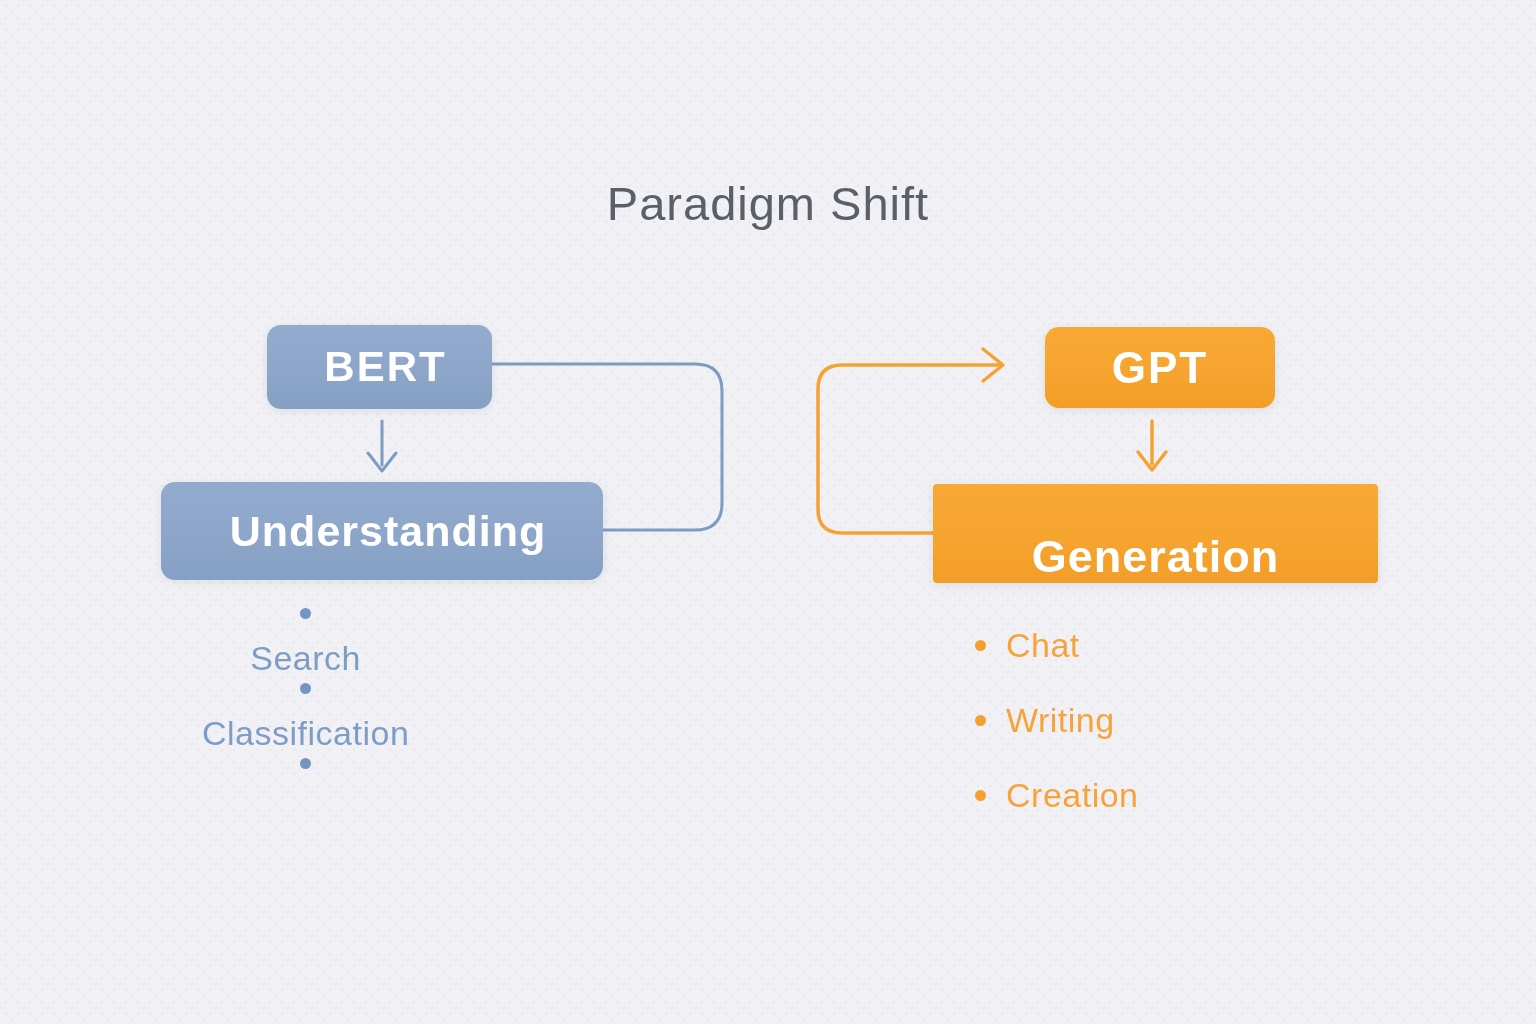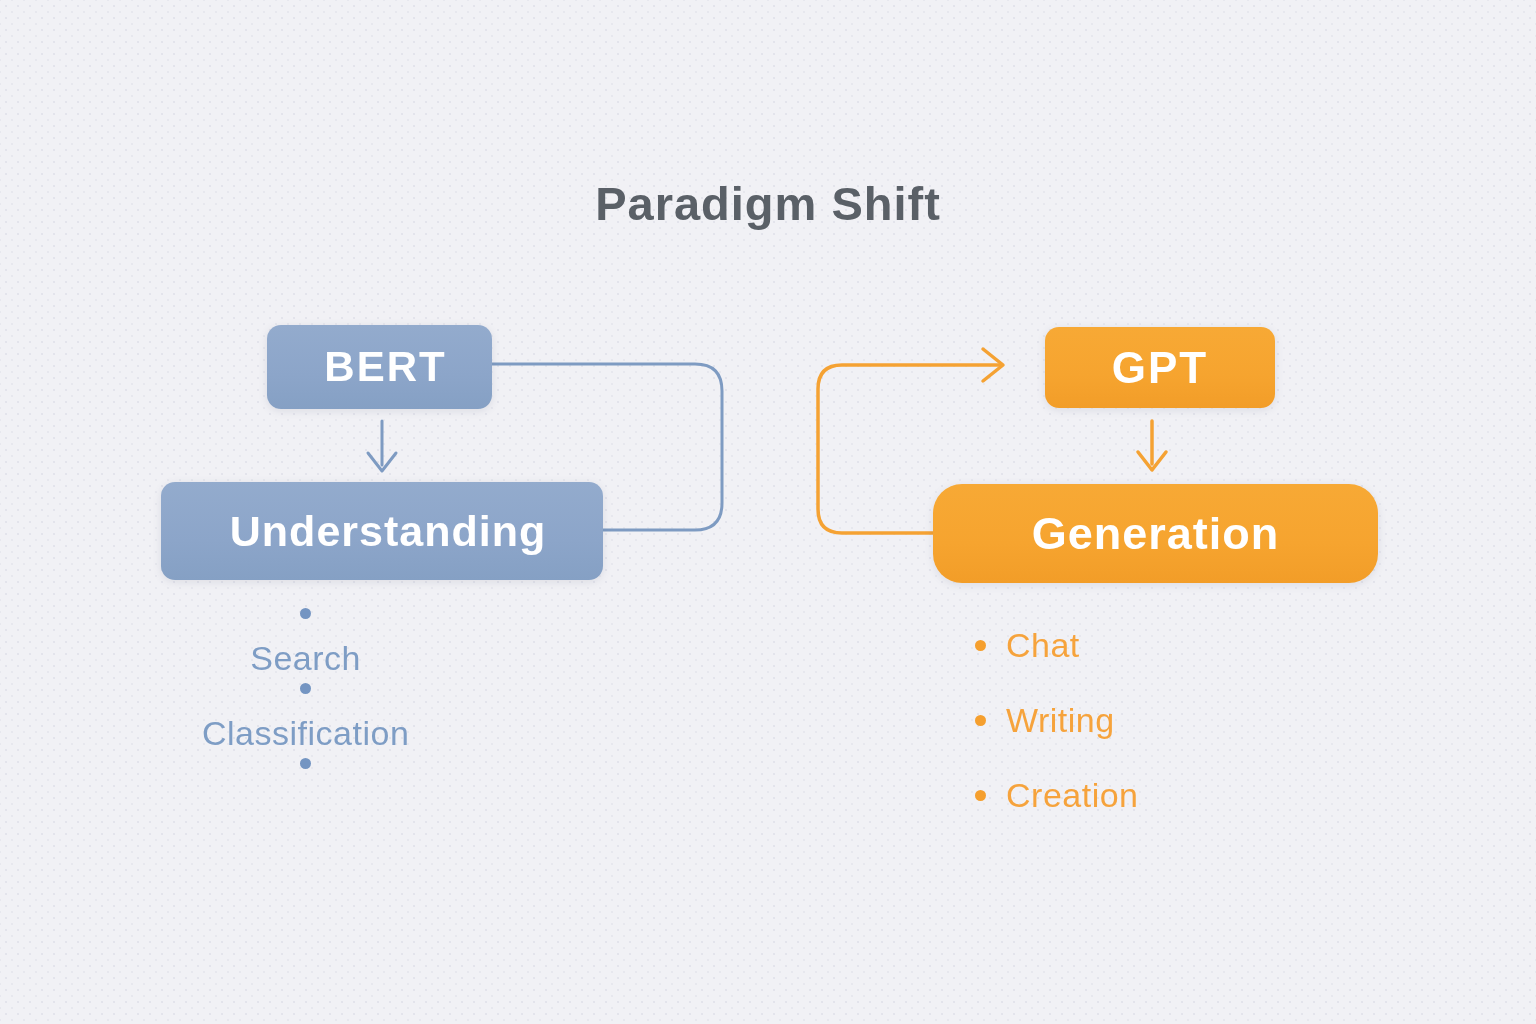--- a/index.html
+++ b/index.html
@@ -28,21 +28,21 @@
     position: relative;
   }
   .canvas { position: absolute; inset: 0; width: 1536px; height: 1024px; }
 
   .title {
     position: absolute;
     top: 176px;
     left: 768px;
     transform: translateX(-50%);
     font-size: 47px;
-    font-weight: 700;
+    font-weight: 400;
     letter-spacing: 1px;
     color: var(--title-text);
     white-space: nowrap;
   }
 
   .connectors {
     position: absolute;
     inset: 0;
     width: 1536px;
     height: 1024px;
@@ -72,21 +72,21 @@
     color: var(--box-text);
     font-weight: 700;
     box-shadow: 0 2px 8px rgba(90, 100, 130, 0.14);
   }
   .box.blue   { background: linear-gradient(180deg, #93ABCD 0%, var(--blue-box) 60%, #85A0C4 100%); padding-left: 12px; }
   .box.orange { background: linear-gradient(180deg, #F7A935 0%, var(--orange-box) 60%, #F29D28 100%); }
 
   .box-bert          { left: 267px; top: 325px; width: 225px; height: 84px; font-size: 42px; letter-spacing: 2px; }
   .box-understanding { left: 161px; top: 482px; width: 442px; height: 98px; font-size: 43px; letter-spacing: 1px; }
   .box-gpt           { left: 1045px; top: 327px; width: 230px; height: 81px; font-size: 44px; letter-spacing: 2px; }
-  .box-generation    { left: 933px; top: 484px; width: 445px; height: 99px; font-size: 45px; letter-spacing: 1px; border-radius: 29px; }
+  .box-generation    { left: 933px; top: 484px; width: 445px; height: 99px; font-size: 45px; letter-spacing: 1px; border-radius: 4px; align-items: flex-end; }
 
   .bullet-list {
     position: absolute;
     list-style: none;
     top: 608px;
   }
   .bullet-list.left  { left: 202px; }
   .bullet-list.right { left: 975px; text-align: right; }
   .bullet-item {
     height: 75px;

